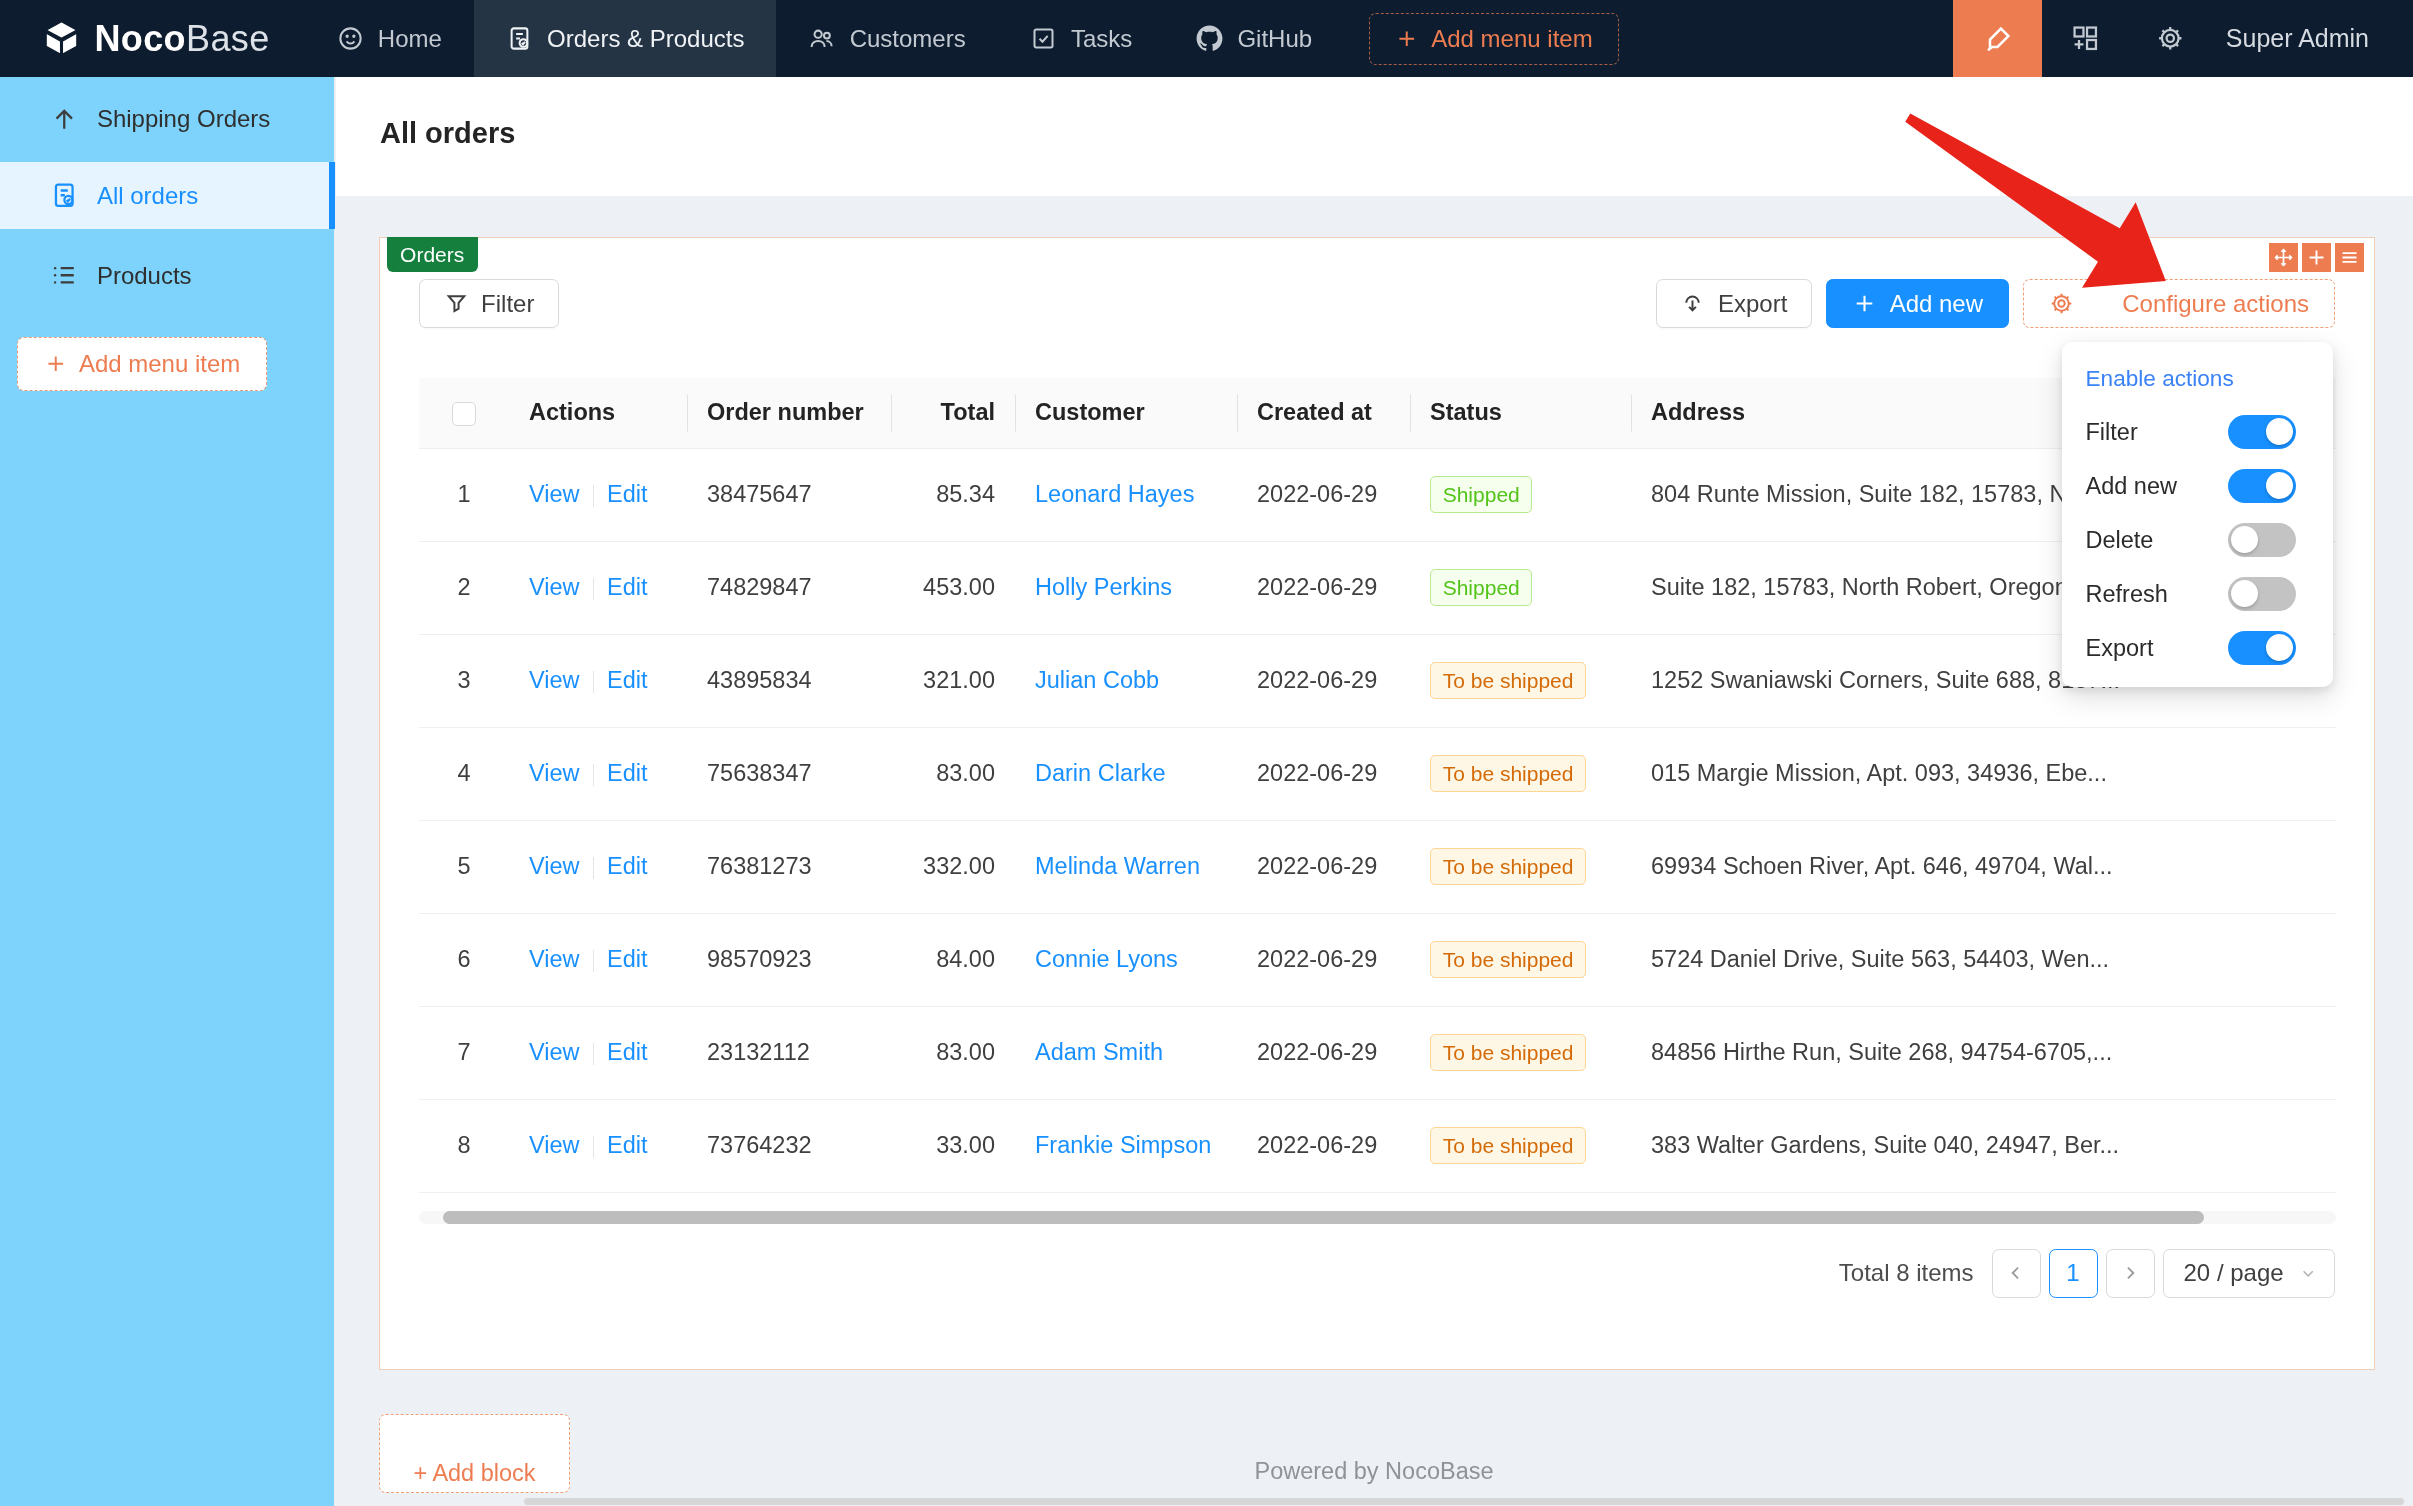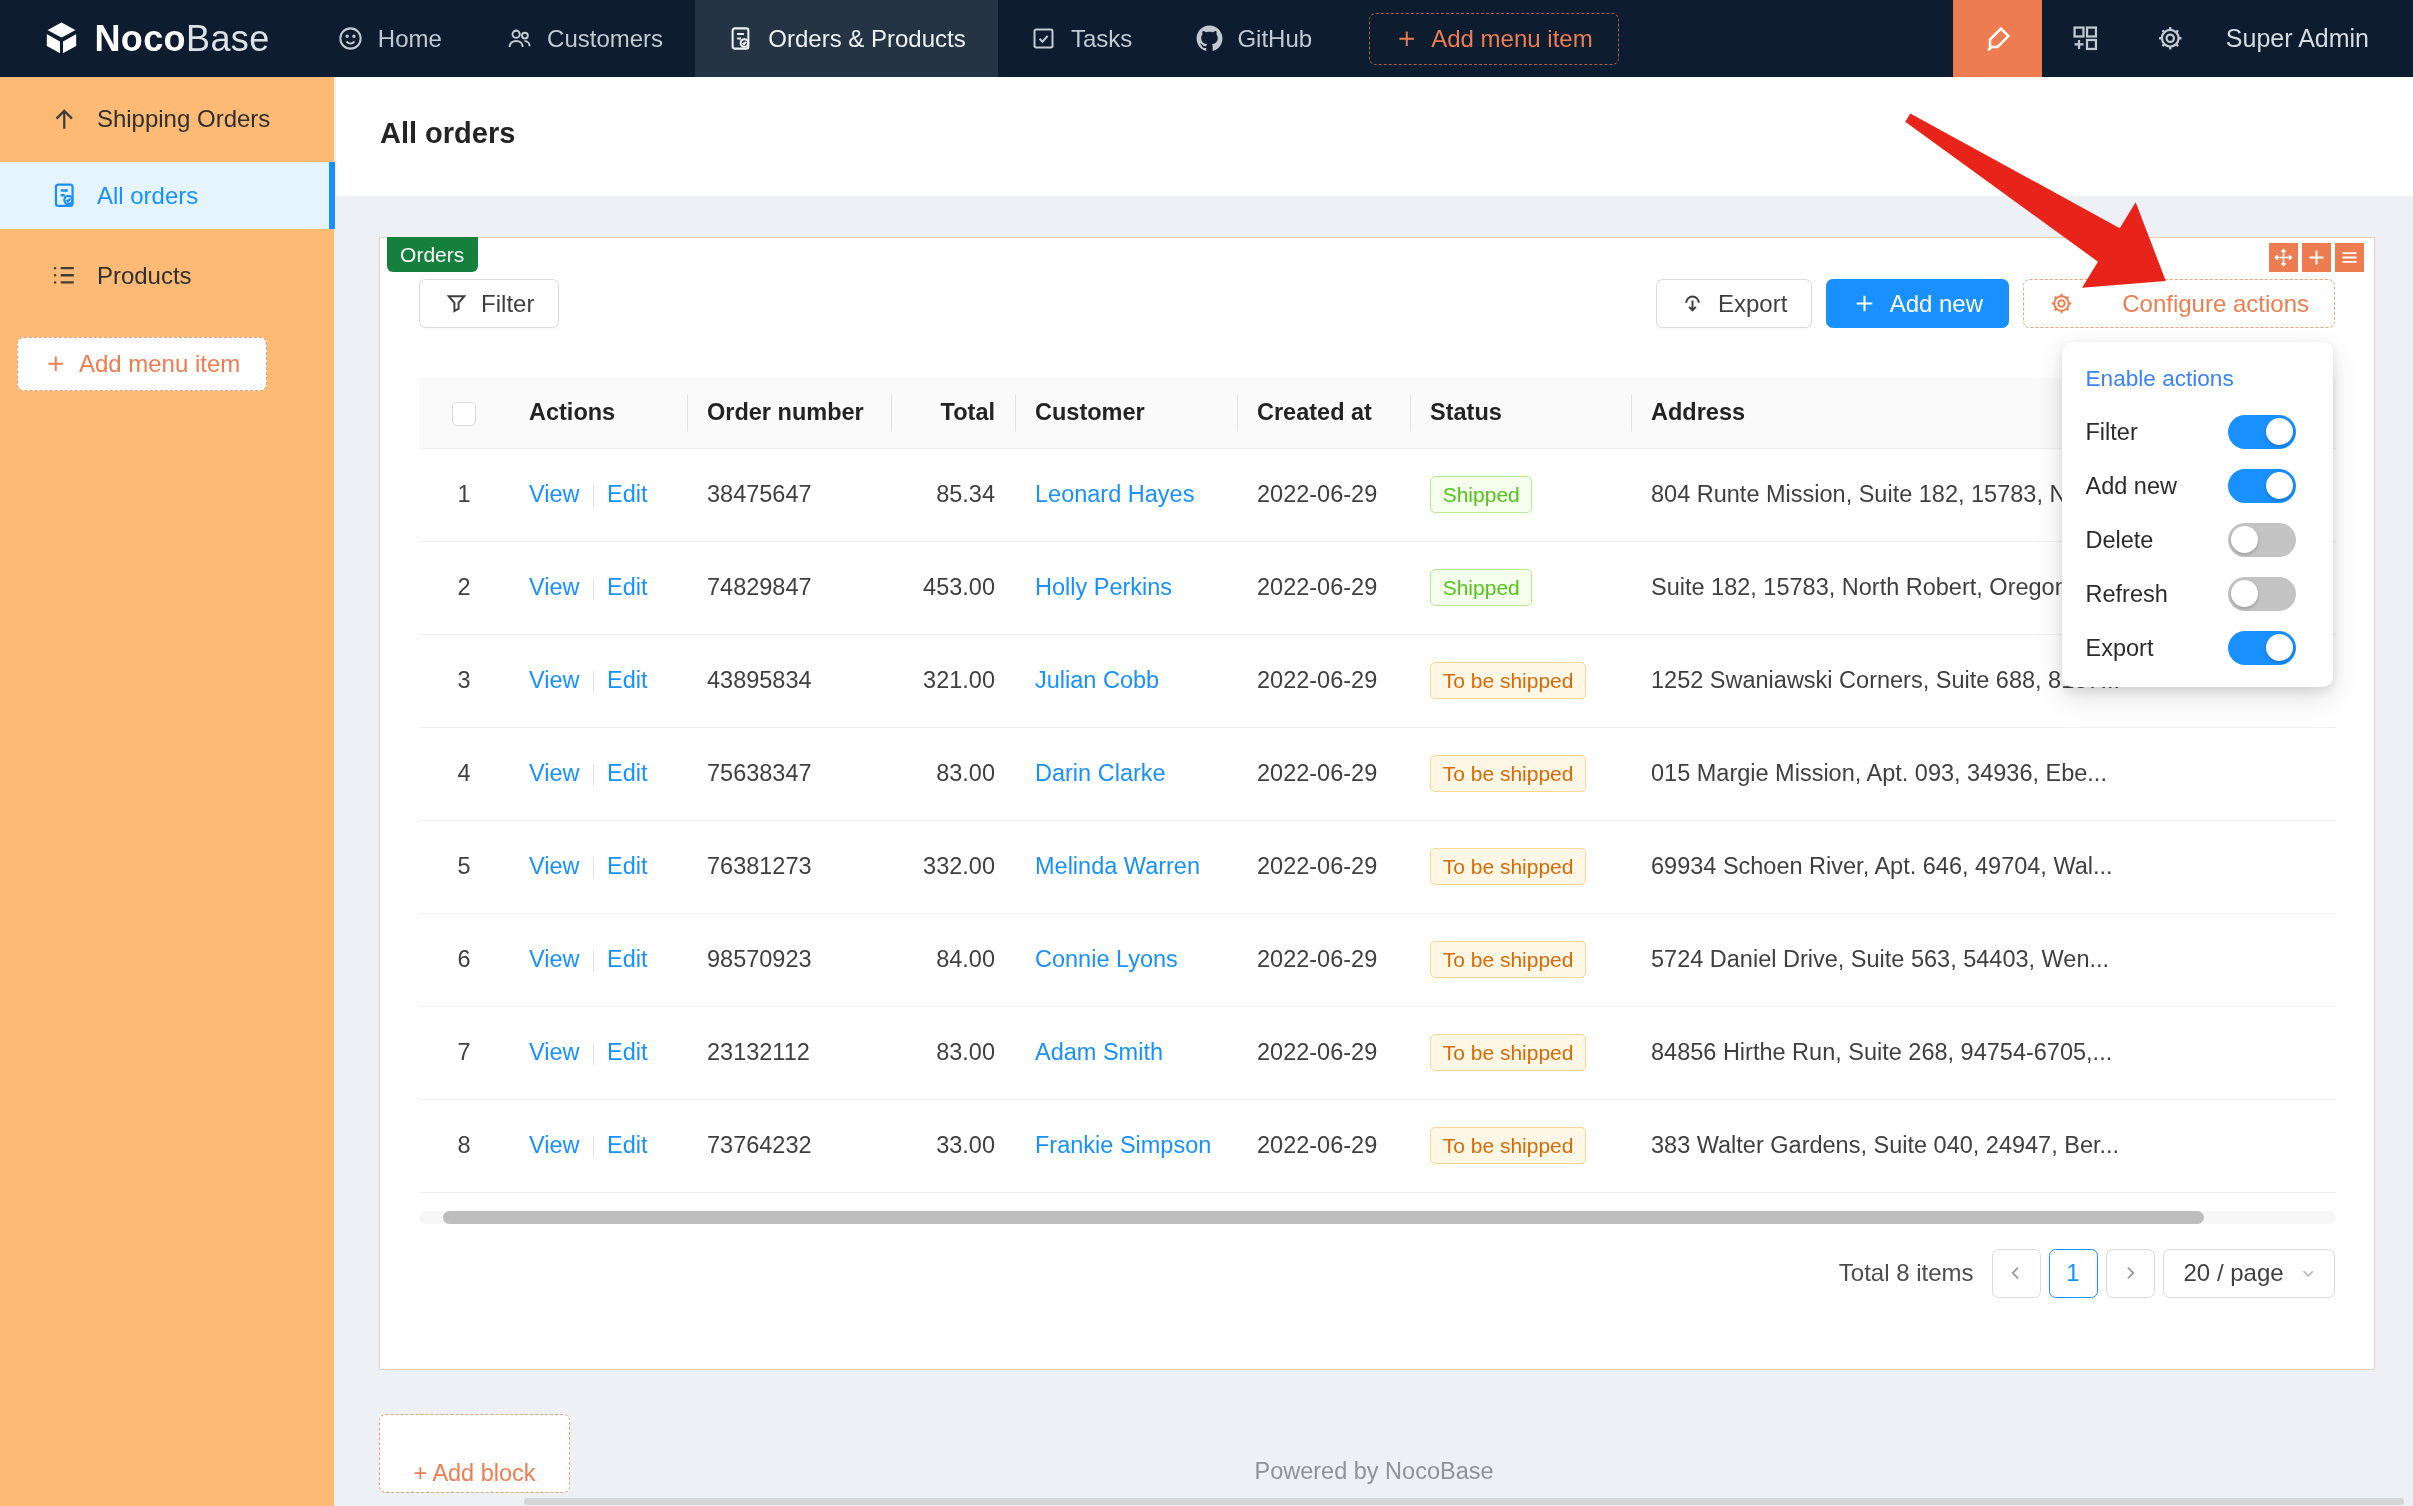--- a/index.html
+++ b/index.html
@@ -26,21 +26,21 @@
     padding:0 25px; font-size:24px; cursor:pointer; white-space:nowrap; }
   .nav-right { margin-left:auto; display:flex; align-items:center; height:77px; }
   .design-btn { width:89px; height:77px; background:#ed7d51; display:flex;
     align-items:center; justify-content:center; cursor:pointer; }
   .nav-iconbtn { width:85px; height:77px; display:flex; align-items:center;
     justify-content:center; color:#c2c9d1; cursor:pointer; }
   .nav-user { font-size:25px; color:#d6dbe1; padding:0 44px 0 13.4px; cursor:pointer; white-space:nowrap; }
 
   
   .sidebar { position:absolute; top:77px; left:0; width:335px; bottom:0;
-    background:#fdba74; border-right:0.8px solid #ececec; z-index:20; }
+    background:#7dd3fc; border-right:0.8px solid #ececec; z-index:20; }
   .side-item { position:absolute; left:0; width:335px; height:67px; display:flex;
     align-items:center; gap:18.4px; padding-left:50px; font-size:24px; color:#2f2f2f; cursor:pointer; }
   .side-item .sicon { width:28.5px; height:28.5px; color:#3d3d3d; }
   .side-item.active { background:#e6f4ff; color:#1890ff; }
   .side-item.active .sicon { color:#1890ff; }
   .side-item.active::after { content:""; position:absolute; right:0; top:0;
     width:5.9px; height:100%; background:#1890ff; }
   .side-add { position:absolute; left:17px; top:260px; width:250px; height:54px;
     border:1.7px dashed rgba(237,125,81,.8); border-radius:6.7px; color:#ed7d51;
     background:#fff; display:flex; align-items:center; justify-content:center;
@@ -161,42 +161,42 @@
       <svg viewBox="0 0 24 24" fill="none" stroke="currentColor" stroke-width="1.8">
         <circle cx="12" cy="12" r="9"></circle>
           <circle cx="9" cy="10" r=".6" fill="currentColor"></circle>
         <circle cx="15" cy="10" r=".6" fill="currentColor"></circle>
           <path d="M8.5 14.5c1 1.3 2.2 2 3.5 2s2.5-.7 3.5-2"></path>
       </svg>
     </span>
     <span>Home</span>
   </div>
 
+  <div class="nav-item active">
+    <span class="nicon">
+      <svg viewBox="0 0 24 24" fill="none" stroke="currentColor" stroke-width="1.8">
+        <rect x="5" y="3" width="14" height="18" rx="2"></rect>
+          <path d="M9 8h6M9 12h3.5"></path>
+        <circle cx="15.5" cy="16" r="3.4"></circle>
+          <path d="M14 16l1.1 1.1 1.9-2.1"></path>
+      </svg>
+    </span>
+    <span>Orders &amp; Products</span>
+  </div>
+
   <div class="nav-item">
     <span class="nicon">
       <svg viewBox="0 0 24 24" fill="none" stroke="currentColor" stroke-width="1.8">
         <circle cx="9" cy="8.2" r="3.2"></circle>
           <path d="M3.2 19.5c0-3.2 2.6-5.3 5.8-5.3s5.8 2.1 5.8 5.3"></path>
         <circle cx="16.8" cy="9.4" r="2.6"></circle>
           <path d="M16.4 14.3c2.7.1 4.6 2 4.6 4.6"></path>
       </svg>
     </span>
     <span>Customers</span>
-  </div>
-
-  <div class="nav-item active">
-    <span class="nicon">
-      <svg viewBox="0 0 24 24" fill="none" stroke="currentColor" stroke-width="1.8">
-        <rect x="5" y="3" width="14" height="18" rx="2"></rect>
-          <path d="M9 8h6M9 12h3.5"></path>
-        <circle cx="15.5" cy="16" r="3.4"></circle>
-          <path d="M14 16l1.1 1.1 1.9-2.1"></path>
-      </svg>
-    </span>
-    <span>Orders &amp; Products</span>
   </div>
 
   <div class="nav-item">
     <span class="nicon">
       <svg viewBox="0 0 24 24" fill="none" stroke="currentColor" stroke-width="1.8">
         <rect x="4" y="4" width="16" height="16" rx="1.5"></rect>
           <path d="M8.5 12.3l2.6 2.6 4.6-5.2"></path>
       </svg>
     </span>
     <span>Tasks</span>

